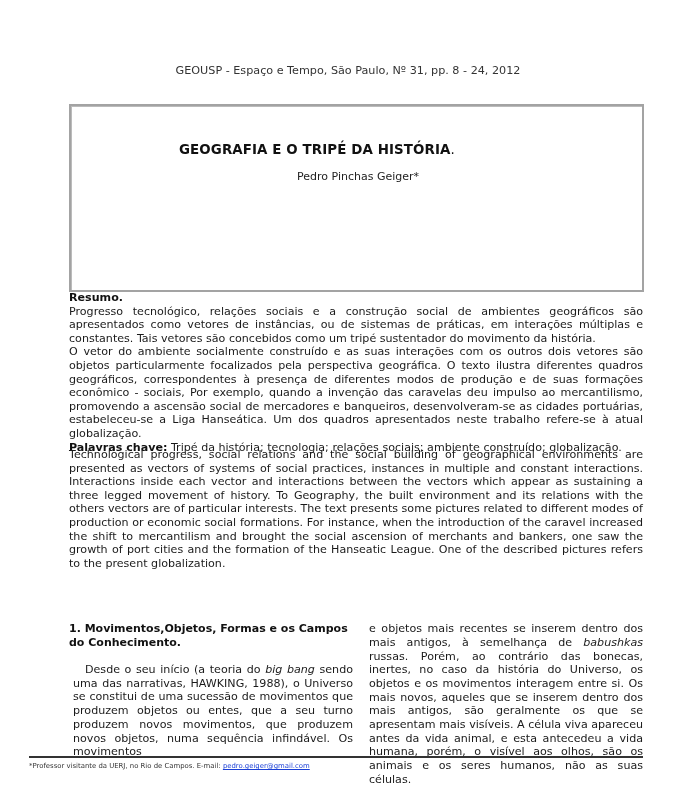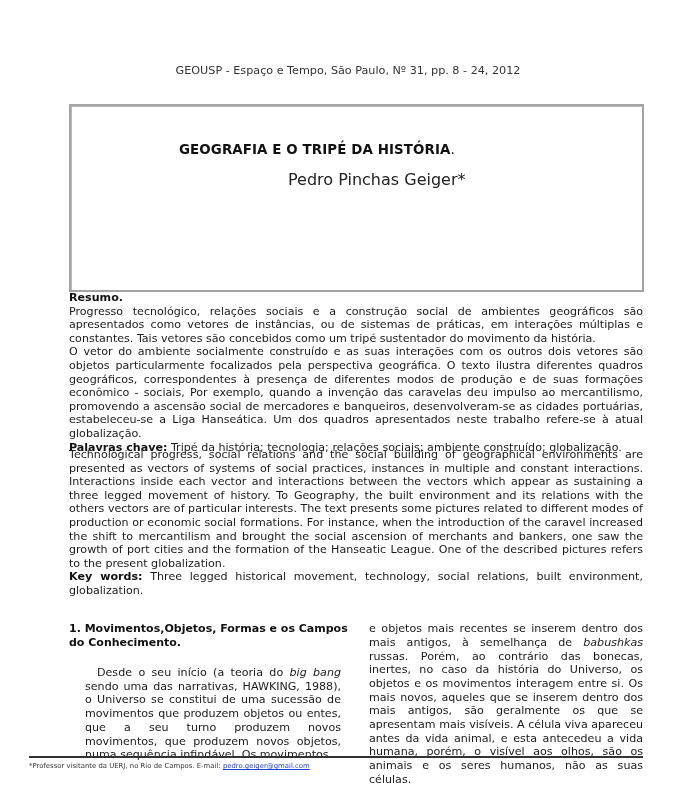--- a/index.html
+++ b/index.html
@@ -16,38 +16,38 @@
       border: 2px solid #a3a3a3; box-sizing: content-box;
       box-shadow: 1px 1px 0 #bbb inset;
       text-decoration: underline;
     }
     .title {
       position: absolute; left: 108px; top: 36px; font-size: 13.4px; font-weight: bold; color: #111;
       letter-spacing: 0.1px;
     }
     .title .dot { font-weight: normal; }
     .author {
-      position: absolute; left: 217px; top: 64px; font-size: 16px; color: #222; text-align: center;
+      position: absolute; left: 226px; top: 64px; font-size: 11px; color: #222; text-align: center;
     }
     .block {
       position: absolute; left: 69px; width: 574px; font-size: 11.1px; line-height: 13.6px;
       text-align: justify; color: #1a1a1a;
     }
     .block p { margin: 0; }
     .h { font-weight: bold; color: #111; }
     .resumo { top: 291px; }
     .abstract { top: 448px; }
     .col {
       position: absolute; width: 288px; font-size: 11.1px; line-height: 13.7px;
       text-align: justify; color: #1a1a1a;
     }
     .col-left { left: 69px; top: 622px; }
     .col-right { left: 369px; top: 611px; width: 274px; }
     .sec-title { font-weight: bold; font-size: 11px; line-height: 14px; text-align: left; margin: 0 0 13px 0; color: #111; }
-    .indent { text-indent: 12px; margin: 16px; }
+    .indent { text-indent: 12px; margin: 4px; }
     .rule {
       position: absolute; left: 29px; top: 756px; width: 614px; height: 2px; background: #333;
     }
     .footnote {
       position: absolute; left: 29px; top: 762px; font-size: 6.9px; color: #333;
     }
     .footnote a { color: #1a3fd6; text-decoration: underline; }
   </style>
 </head>
 <body>
@@ -61,21 +61,20 @@
 
 <div class="block resumo">
   <p class="h">Resumo.</p>
   <p>Progresso tecnológico, relações sociais e a construção social de ambientes geográficos são apresentados como vetores de instâncias, ou de sistemas de práticas, em interações múltiplas e constantes. Tais vetores são concebidos como um tripé sustentador do movimento da história.</p>
   <p>O vetor do ambiente socialmente construído e as suas interações com os outros dois vetores são objetos particularmente  focalizados pela perspectiva geográfica. O texto ilustra diferentes quadros geográficos, correspondentes à presença de diferentes modos de produção e de suas formações econômico - sociais, Por exemplo, quando a invenção das caravelas deu impulso ao mercantilismo, promovendo a ascensão social de mercadores e banqueiros, desenvolveram-se as cidades portuárias, estabeleceu-se a Liga Hanseática. Um dos quadros apresentados neste trabalho refere-se à atual globalização.</p>
   <p><span class="h">Palavras chave:</span><span> Tripé da história; tecnologia; relações sociais; ambiente construído; globalização.</span></p>
 </div>
 
 <div class="block abstract">
   <p>Technological progress, social relations and the social building of geographical environments are presented as vectors of systems of social practices, instances in multiple and constant interactions.  Interactions inside each vector and interactions between the vectors which appear as sustaining a three legged movement of history. To Geography, the built environment and its relations with the others vectors are of particular interests. The text presents some pictures related to different modes of production or economic social formations. For instance, when the introduction of the caravel increased the shift to mercantilism and brought the social ascension of merchants and bankers, one saw the growth of port cities and the formation of the Hanseatic League. One of the described pictures refers to the present globalization.</p>
-  <p><span class="h">Key words:</span><span> Three legged historical movement, technology, social relations, built environment, globalization.</span></p>
 </div>
 
 <div class="col col-left">
   <p class="sec-title">1. Movimentos,Objetos, Formas e os Campos do Conhecimento.</p>
   <p class="indent"><span>Desde o seu início (a teoria do </span><i>big bang</i><span> sendo uma das narrativas, HAWKING, 1988), o Universo se constitui de uma sucessão de movimentos que produzem objetos ou entes, que a seu turno produzem novos movimentos, que produzem novos objetos, numa sequência infindável. Os movimentos</span></p>
 </div>
 
 <div class="col col-right">
   <p><span>e objetos mais recentes se inserem dentro dos mais antigos, à semelhança de </span><i>babushkas</i><span> russas. Porém, ao contrário das bonecas, inertes, no caso da história do Universo, os objetos e os movimentos interagem entre si. Os mais novos, aqueles que se inserem dentro dos mais antigos, são geralmente os que se apresentam mais visíveis. A célula viva apareceu antes da vida animal, e esta antecedeu a vida humana, porém, o visível aos olhos, são os animais e os seres humanos, não as suas células.</span></p>
 </div>

